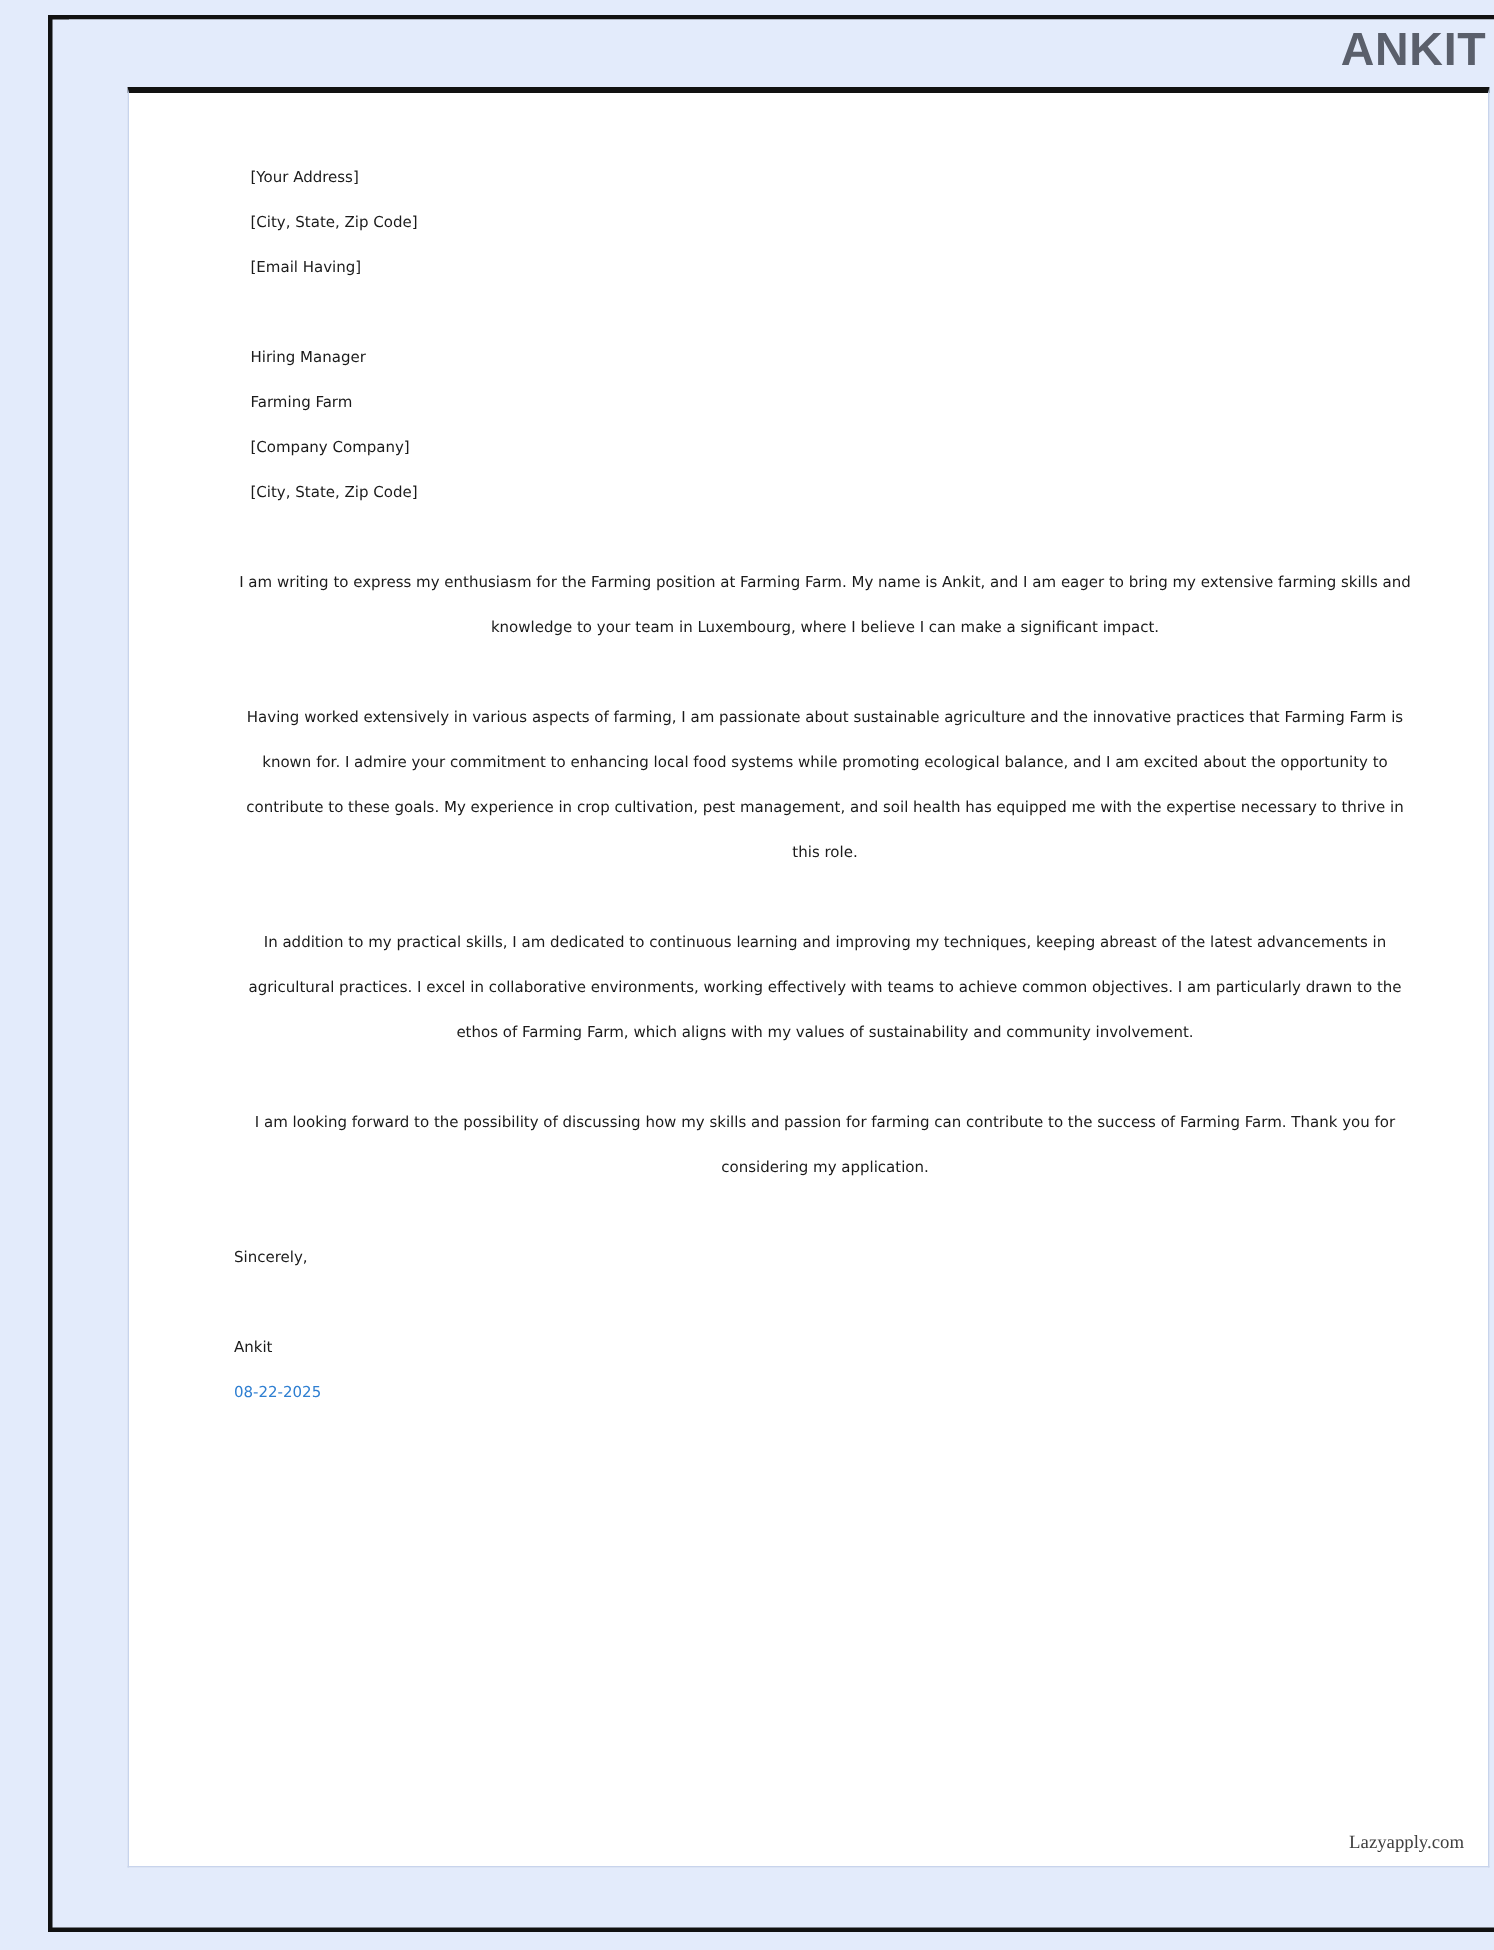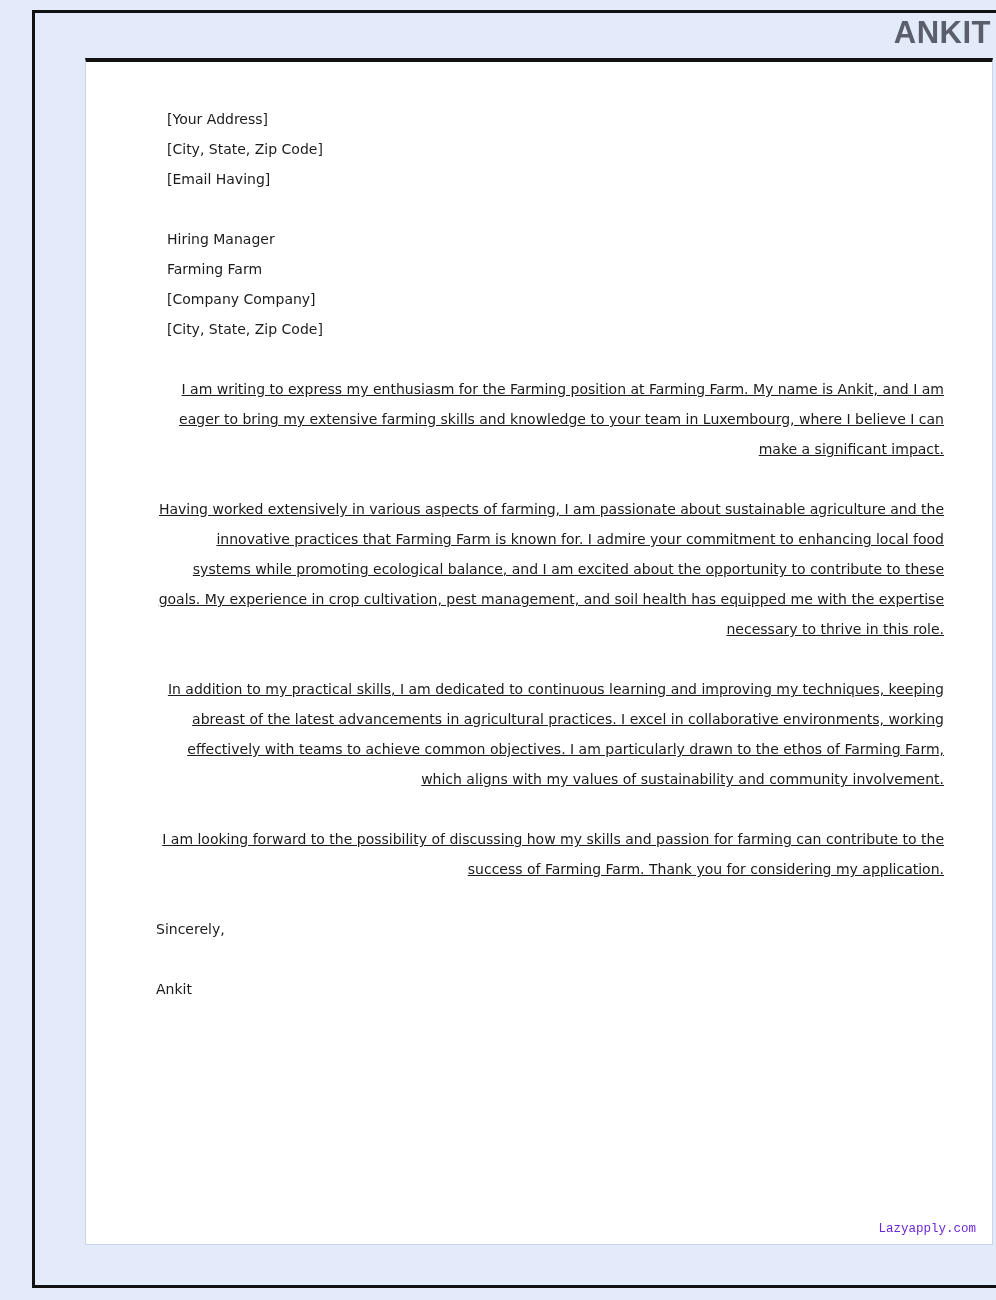--- a/index.html
+++ b/index.html
@@ -49,43 +49,42 @@
     top: 45px;
     right: 0px;
     width: 908px;
     height: 1187px;
     background: #ffffff;
     border: 1px solid #c8d4ec;
     border-top: 4px solid #111111;
   }
   .letter-body {
     padding: 42px 48px 0 48px;
-    font-size: 14px;
+    font-size: 10px;
     line-height: 30px;
     color: #1b1b1b;
     font-family: "DejaVu Sans", sans-serif;
   }
   .line { white-space: pre; }
   .block { margin-bottom: 30px; }
   .para {
     margin-bottom: 30px;
-    text-align: right;
-    text-decoration: underline;
+    text-align: center;
   }
   .para-last { margin-bottom: 30px; }
   .date-line {
     color: #2f7fd1;
   }
   .footer-credit {
     position: absolute;
     right: 16px;
     bottom: 8px;
     font-size: 12.5px;
-    color: #6d28d9;
-    font-family: Liberation Mono, monospace;
+    color: #404040;
+    font-family: Liberation Serif, serif;
   }
 </style>
 </head>
 <body>
 
 <div class="page">
   <div class="outer-frame">
 
     <div class="header-band">
       <div class="header-name">ANKIT</div>
@@ -109,20 +108,21 @@
 
 
         <div class="para">I am writing to express my enthusiasm for the Farming position at Farming Farm. My name is Ankit, and I am eager to bring my extensive farming skills and knowledge to your team in Luxembourg, where I believe I can make a significant impact.</div>
         <div class="para">Having worked extensively in various aspects of farming, I am passionate about sustainable agriculture and the innovative practices that Farming Farm is known for. I admire your commitment to enhancing local food systems while promoting ecological balance, and I am excited about the opportunity to contribute to these goals. My experience in crop cultivation, pest management, and soil health has equipped me with the expertise necessary to thrive in this role.</div>
         <div class="para">In addition to my practical skills, I am dedicated to continuous learning and improving my techniques, keeping abreast of the latest advancements in agricultural practices. I excel in collaborative environments, working effectively with teams to achieve common objectives. I am particularly drawn to the ethos of Farming Farm, which aligns with my values of sustainability and community involvement.</div>
         <div class="para para-last">I am looking forward to the possibility of discussing how my skills and passion for farming can contribute to the success of Farming Farm. Thank you for considering my application.</div>
 
         <div class="block">Sincerely,</div>
 
         <div class="line">Ankit</div>
+        <div class="line date-line">08-22-2025</div>
 
       </div>
 
       <div class="footer-credit">Lazyapply.com</div>
     </div>
 
   </div>
 </div>
 
 </body></html>

